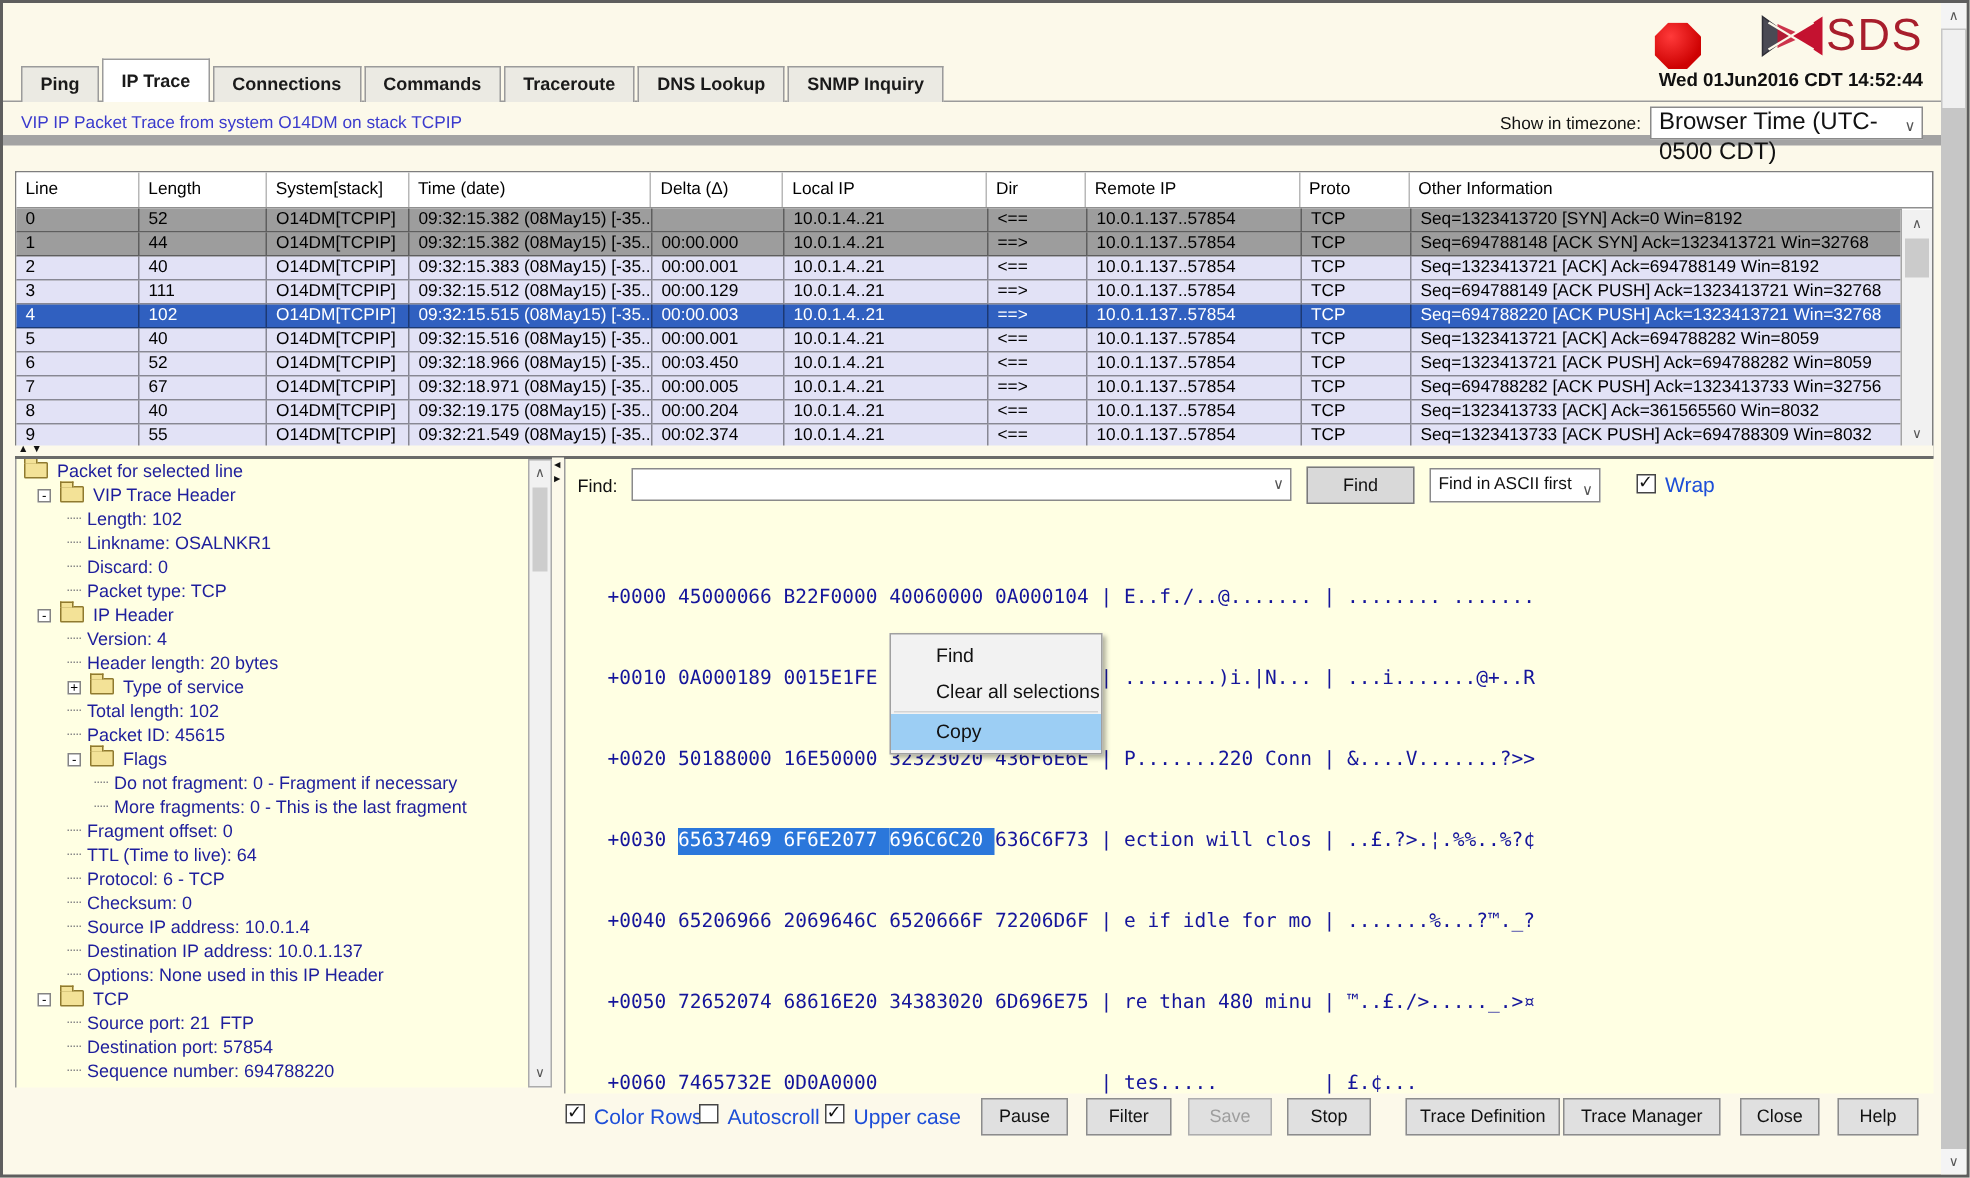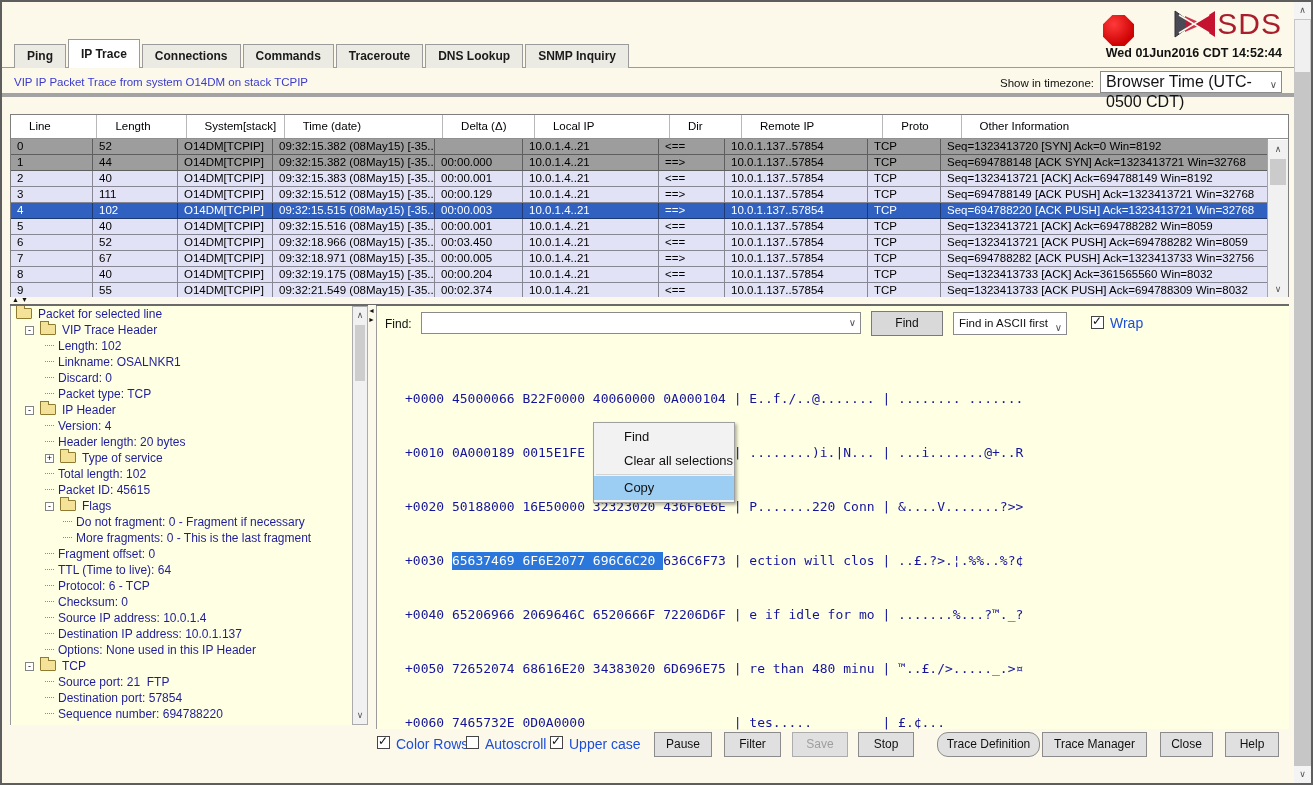--- a/index.html
+++ b/index.html
@@ -24,33 +24,33 @@
   .tab.active{height:29px;line-height:28px;background:#FFFFFF;}
   .octagon{position:absolute;right:160px;top:13px;width:31px;height:31px;
            background:radial-gradient(circle at 35% 30%,#FF3A3A,#CE0202 70%);
            clip-path:polygon(30% 0,70% 0,100% 30%,100% 70%,70% 100%,30% 100%,0 70%,0 30%);}
   .brand{position:absolute;right:12px;top:6px;display:flex;align-items:center;}
   .brand .sds{font-size:30px;font-weight:normal;color:#A81E2C;letter-spacing:1px;line-height:32px;}
   .datetime{position:absolute;right:12px;top:44px;font-size:12.5px;font-weight:bold;color:#111;}
 
   
   .subbar{position:absolute;left:0;top:67px;right:17px;height:28px;background:#FCF9EA;
-          border-bottom:4px solid #a3a3a3;}
+          border-bottom:7px solid #a3a3a3;}
   .subtitle{position:absolute;left:12px;top:7px;font-size:11.5px;color:#3A3ACD;}
   .tzlabel{position:absolute;right:200px;top:8px;font-size:11.5px;color:#111;}
   .tzselect{position:absolute;right:12px;top:2px;width:182px;height:22px;background:#fff;
             border:1px solid #8A8A8A;font-size:16px;color:#111;line-height:20px;padding-left:5px;}
   .chev{position:absolute;right:4px;top:3px;color:#555;font-size:10px;}
   .chev::before{content:"∨";}
 
   
   .tbl{position:absolute;left:8px;top:112px;width:1279px;height:191px;background:#fff;
        border:1px solid #7E7E7E;font-size:11.5px;color:#000;}
   .thead{display:flex;height:24px;background:#fff;border-bottom:1px solid #8F8F8F;}
-  .th{padding:5px 0 13px 6px;border-right:1px solid #B8B8B8;overflow:hidden;white-space:nowrap;margin-left:12px;}
+  .th{padding:5px 0 13px 6px;border-right:1px solid #B8B8B8;overflow:hidden;white-space:nowrap;}
   .tr{display:flex;height:16px;line-height:15px;width:1257px;}
   .td{padding-left:6px;border-right:1px solid rgba(0,0,0,.40);border-bottom:1px solid rgba(0,0,0,.40);
       overflow:hidden;white-space:nowrap;}
   .tr.gray{background:#9D9D9D;}
   .tr.lav{background:#E2E2F6;}
   .tr.sel{background:#3060C0;color:#fff;}
   .tr.partial{height:5px;background:#fff;}
   .c0{width:82px}.c1{width:85px}.c2{width:95px}.c3{width:162px}.c4{width:88px}
   .c5{width:136px}.c6{width:66px}.c7{width:143px}.c8{width:73px}.c9{width:327px;border-right:none;}
   .thead .c9{width:349px;}
@@ -406,19 +406,19 @@
     <span class="cbx on" style="left:375px;top:4px;"></span>
     <span class="cblabel" style="left:394px;top:4px;">Color Rows</span>
     <span class="cbx" style="left:464px;top:4px;"></span>
     <span class="cblabel" style="left:483px;top:4px;">Autoscroll</span>
     <span class="cbx on" style="left:548px;top:4px;"></span>
     <span class="cblabel" style="left:567px;top:4px;">Upper case</span>
     <div class="btn2" style="left:652px;width:58px;">Pause</div>
     <div class="btn2" style="left:722px;width:57px;">Filter</div>
     <div class="btn2 disabled" style="left:790px;width:56px;">Save</div>
     <div class="btn2" style="left:856px;width:56px;">Stop</div>
-    <div class="btn2" style="left:935px;width:103px;border-radius:11px;">Trace Definition</div>
+    <div class="btn2" style="left:935px;width:103px;">Trace Definition</div>
     <div class="btn2" style="left:1040px;width:105px;">Trace Manager</div>
     <div class="btn2" style="left:1158px;width:53px;">Close</div>
     <div class="btn2" style="left:1223px;width:54px;">Help</div>
   </div>
 
 </div>
 
 </body></html>

